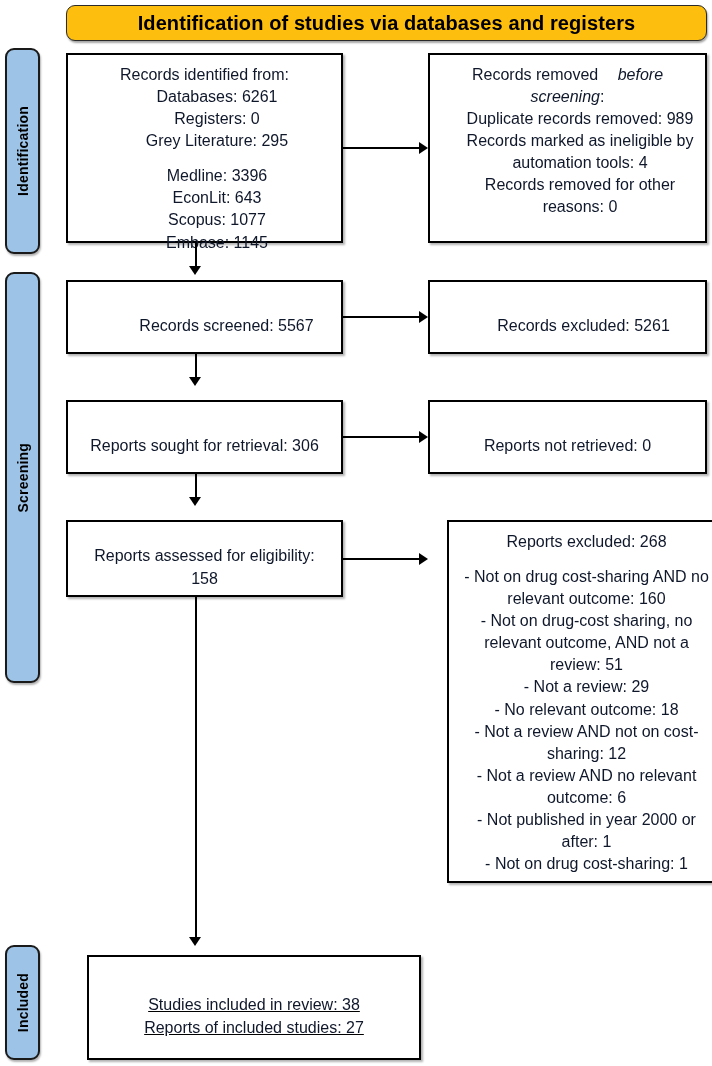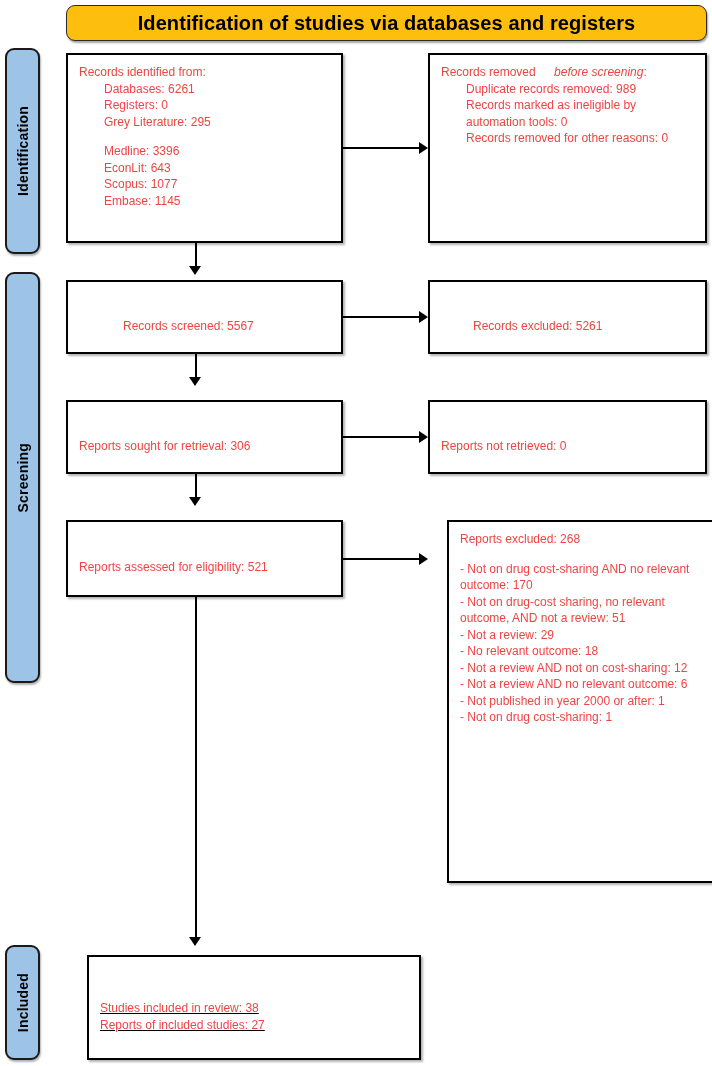--- a/index.html
+++ b/index.html
@@ -73,23 +73,24 @@
   
   .box {
     position: absolute;
     background: #ffffff;
     border: 2px solid #000000;
     box-sizing: border-box;
     box-shadow: 1.5px 2px 2px rgba(0,0,0,0.30);
   }
   .box-inner {
     padding: 9px 11px 8px 11px;
-    font-size: 12px;
+    font-size: 16px;
     line-height: 1.38;
-    color: #ef4444;
+    color: #0f172a;
+    text-align: center;
   }
   .box-inner.vcenter {
     height: 100%;
     display: flex;
     flex-direction: column;
     justify-content: center;
   }
   .indent { padding-left: 25px; }
   .blank-line { height: 13px; }
   .italic { font-style: italic; margin-left: 15px; }
@@ -186,21 +187,21 @@
       <div class="indent">EconLit: 643</div>
       <div class="indent">Scopus: 1077</div>
       <div class="indent">Embase: 1145</div>
     </div>
   </div>
 
   <div class="box" id="box-removed">
     <div class="box-inner">
       <div><span>Records removed </span><span class="italic">before screening</span><span>:</span></div>
       <div class="hang">Duplicate records removed: 989</div>
-      <div class="hang">Records marked as ineligible by automation tools: 0</div>
+      <div class="hang">Records marked as ineligible by automation tools: 4</div>
       <div class="hang">Records removed for other reasons: 0</div>
     </div>
   </div>
 
   <div class="box" id="box-screened">
     <div class="box-inner vcenter">
       <div>Records screened: 5567</div>
     </div>
   </div>
 
@@ -217,29 +218,29 @@
   </div>
 
   <div class="box" id="box-notretrieved">
     <div class="box-inner vcenter">
       <div>Reports not retrieved: 0</div>
     </div>
   </div>
 
   <div class="box" id="box-assessed">
     <div class="box-inner vcenter">
-      <div>Reports assessed for eligibility: 521</div>
+      <div>Reports assessed for eligibility: 158</div>
     </div>
   </div>
 
   <div class="box" id="box-reportsexcluded">
     <div class="box-inner">
       <div>Reports excluded: 268</div>
       <div class="blank-line"></div>
-      <div class="listline">- Not on drug cost-sharing AND no relevant outcome: 170</div>
+      <div class="listline">- Not on drug cost-sharing AND no relevant outcome: 160</div>
       <div class="listline">- Not on drug-cost sharing, no relevant outcome, AND not a review: 51</div>
       <div class="listline">- Not a review: 29</div>
       <div class="listline">- No relevant outcome: 18</div>
       <div class="listline">- Not a review AND not on cost-sharing: 12</div>
       <div class="listline">- Not a review AND no relevant outcome: 6</div>
       <div class="listline">- Not published in year 2000 or after: 1</div>
       <div class="listline">- Not on drug cost-sharing: 1</div>
     </div>
   </div>
 

